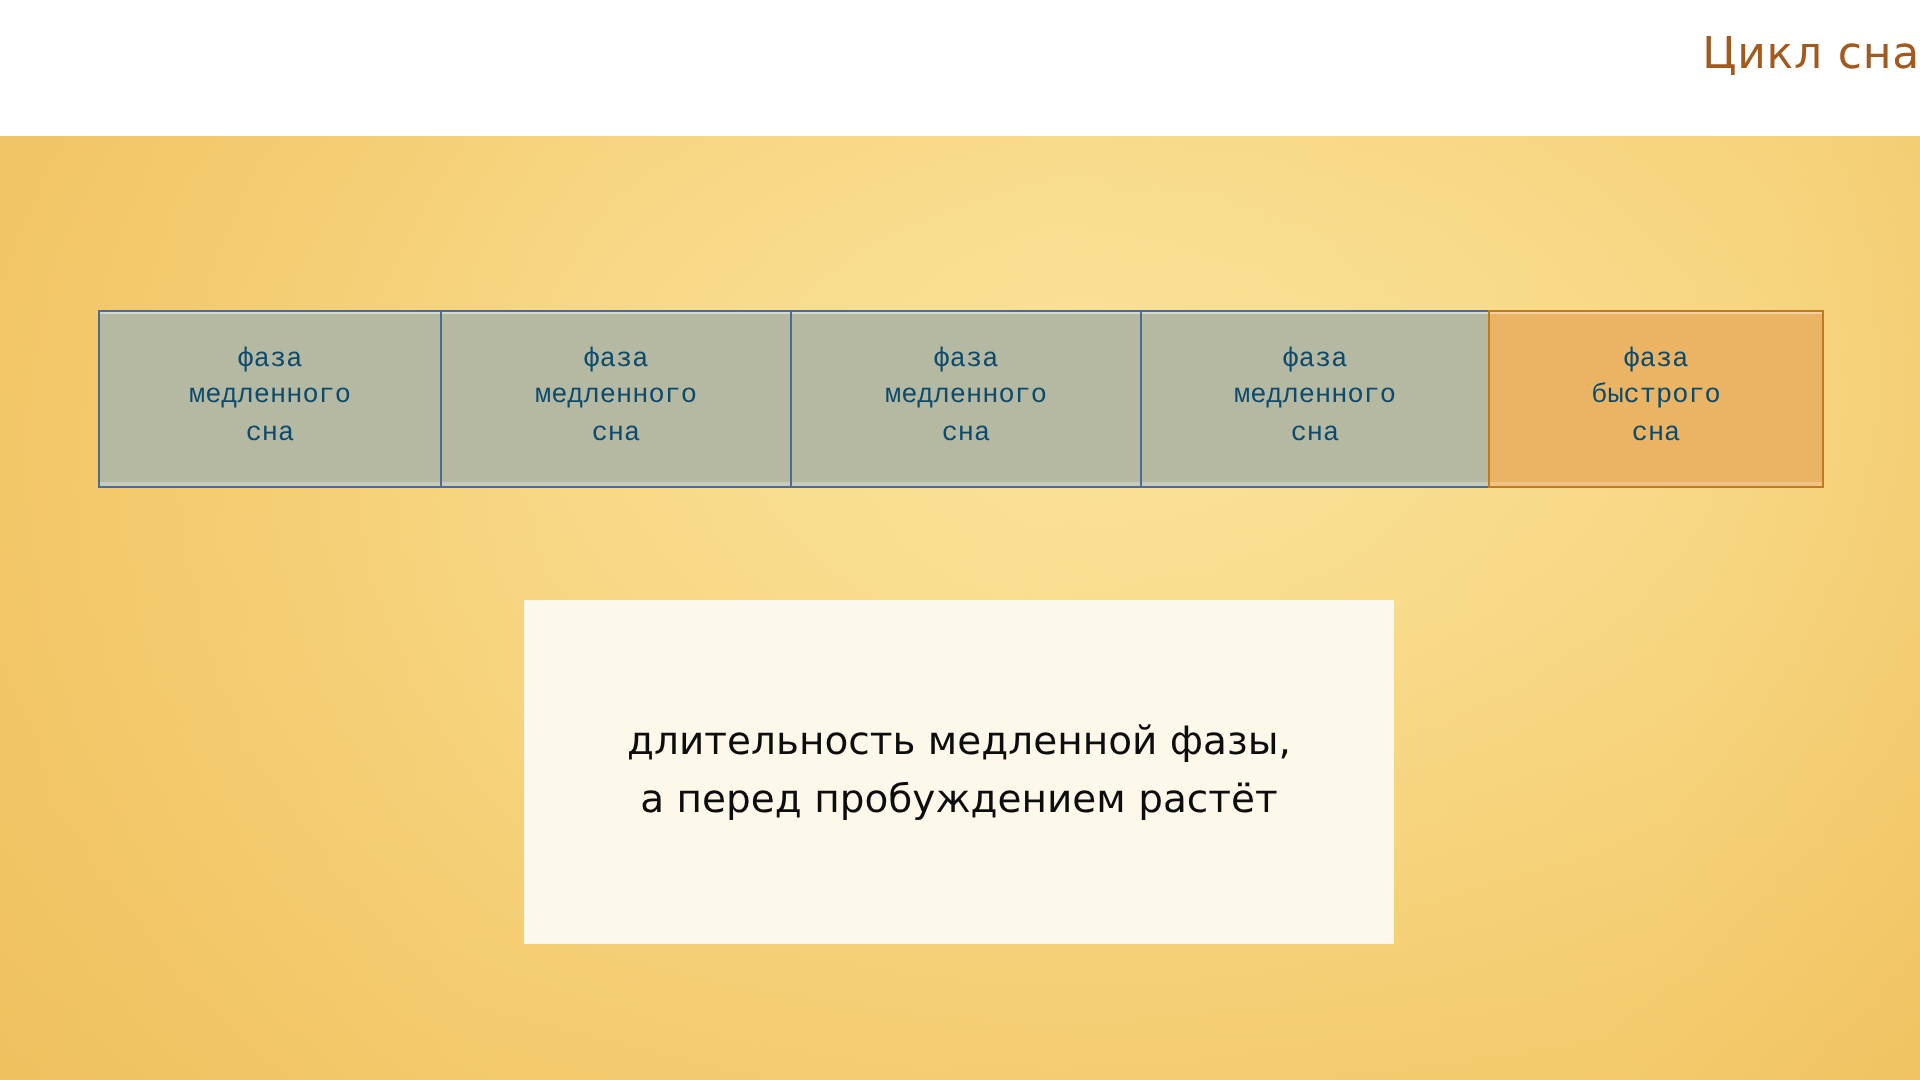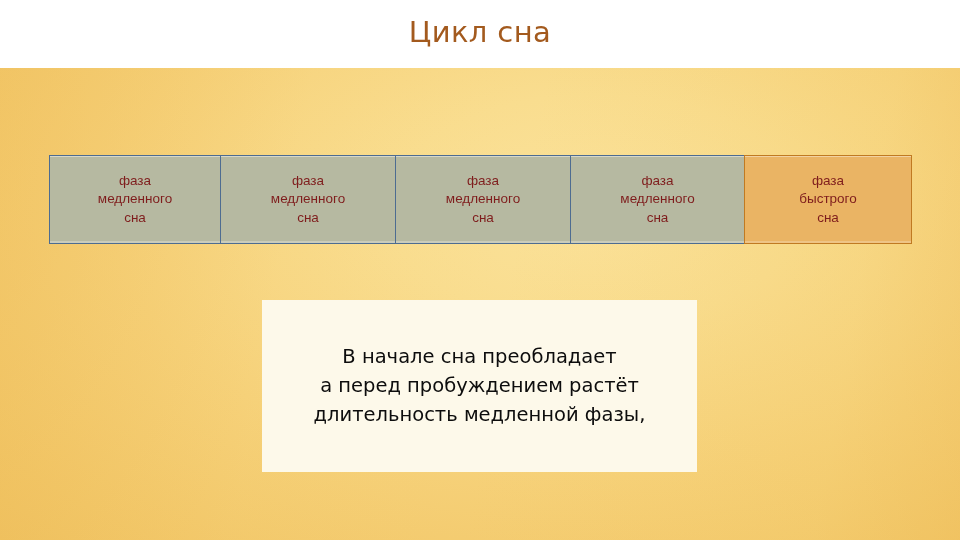--- a/index.html
+++ b/index.html
@@ -27,23 +27,23 @@
     top: 0;
     width: 960px;
     height: 68px;
     background: #ffffff;
   }
   #page-title {
     position: absolute;
     left: 0;
     top: 15px;
     width: 960px;
-    text-align: center;
+    text-align: right;
     font-family: "DejaVu Sans", sans-serif;
-    font-size: 29px;
+    font-size: 22px;
     font-weight: 400;
     letter-spacing: 0.4px;
     color: #a35a1e;
     white-space: nowrap;
   }
 
   
   #body-bg {
     position: absolute;
     left: 0;
@@ -87,22 +87,22 @@
   }
   .phase-box {
     position: relative;
     box-sizing: border-box;
     display: flex;
     align-items: center;
     justify-content: center;
     text-align: center;
     font-size: 13.5px;
     line-height: 18.5px;
-    color: #7f1d1d;
-    font-family: Liberation Sans, sans-serif;
+    color: #0c4a6e;
+    font-family: Liberation Mono, monospace;
   }
   .phase-box.slow {
     background: #b6b9a1;
     border: 1px solid #4d6c91;
     border-right-width: 1px;
     box-shadow:
       inset 0 1px 0 0 rgba(255,255,255,0.45),
       inset 0 -2px 0 0 rgba(255,255,255,0.28);
   }
   .phase-box.slow + .phase-box.slow {
@@ -194,18 +194,17 @@
 
     <div class="phase-box fast w5">
       <span class="phase-label">фаза
 быстрого
 сна</span>
     </div>
 
   </div>
 
   <div id="caption-card">
-    <div class="caption-line">В начале сна преобладает</div>
+    <div class="caption-line">длительность медленной фазы,</div>
     <div class="caption-line">а перед пробуждением растёт</div>
-    <div class="caption-line">длительность медленной фазы,</div>
   </div>
 
 </div>
 
 </body></html>

